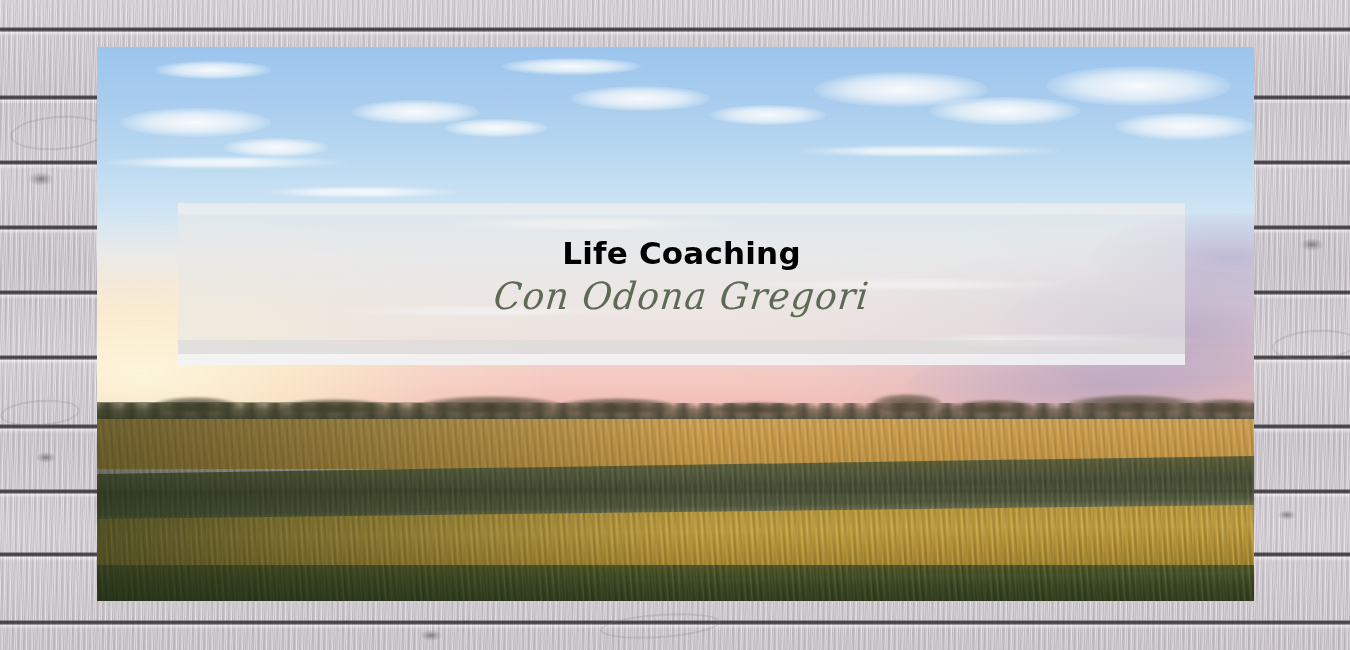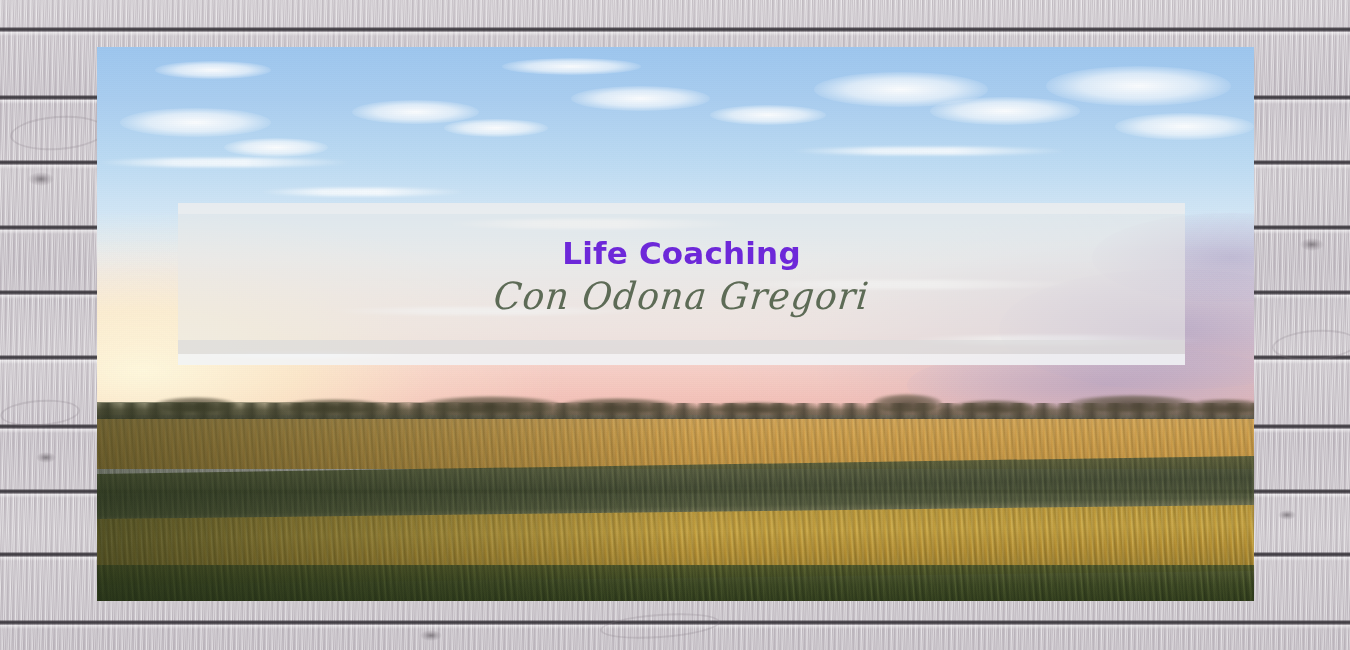--- a/index.html
+++ b/index.html
@@ -301,21 +301,21 @@
     position:absolute; left:0; top:11px; width:100%; height:126px;
     display:flex; flex-direction:column;
     align-items:center; justify-content:center;
     gap:2px;
   }
   .title {
     font-family:"DejaVu Sans", sans-serif;
     font-weight:700;
     font-size:31px;
     letter-spacing:0.2px;
-    color:#6d28d9;
+    color:#000000;
     line-height:1.1;
     white-space:nowrap;
   }
   .subtitle {
     font-family:"DejaVu Serif", serif;
     font-style:italic;
     font-weight:400;
     font-size:36px;
     letter-spacing:1.2px;
     color:#5d6b56;

